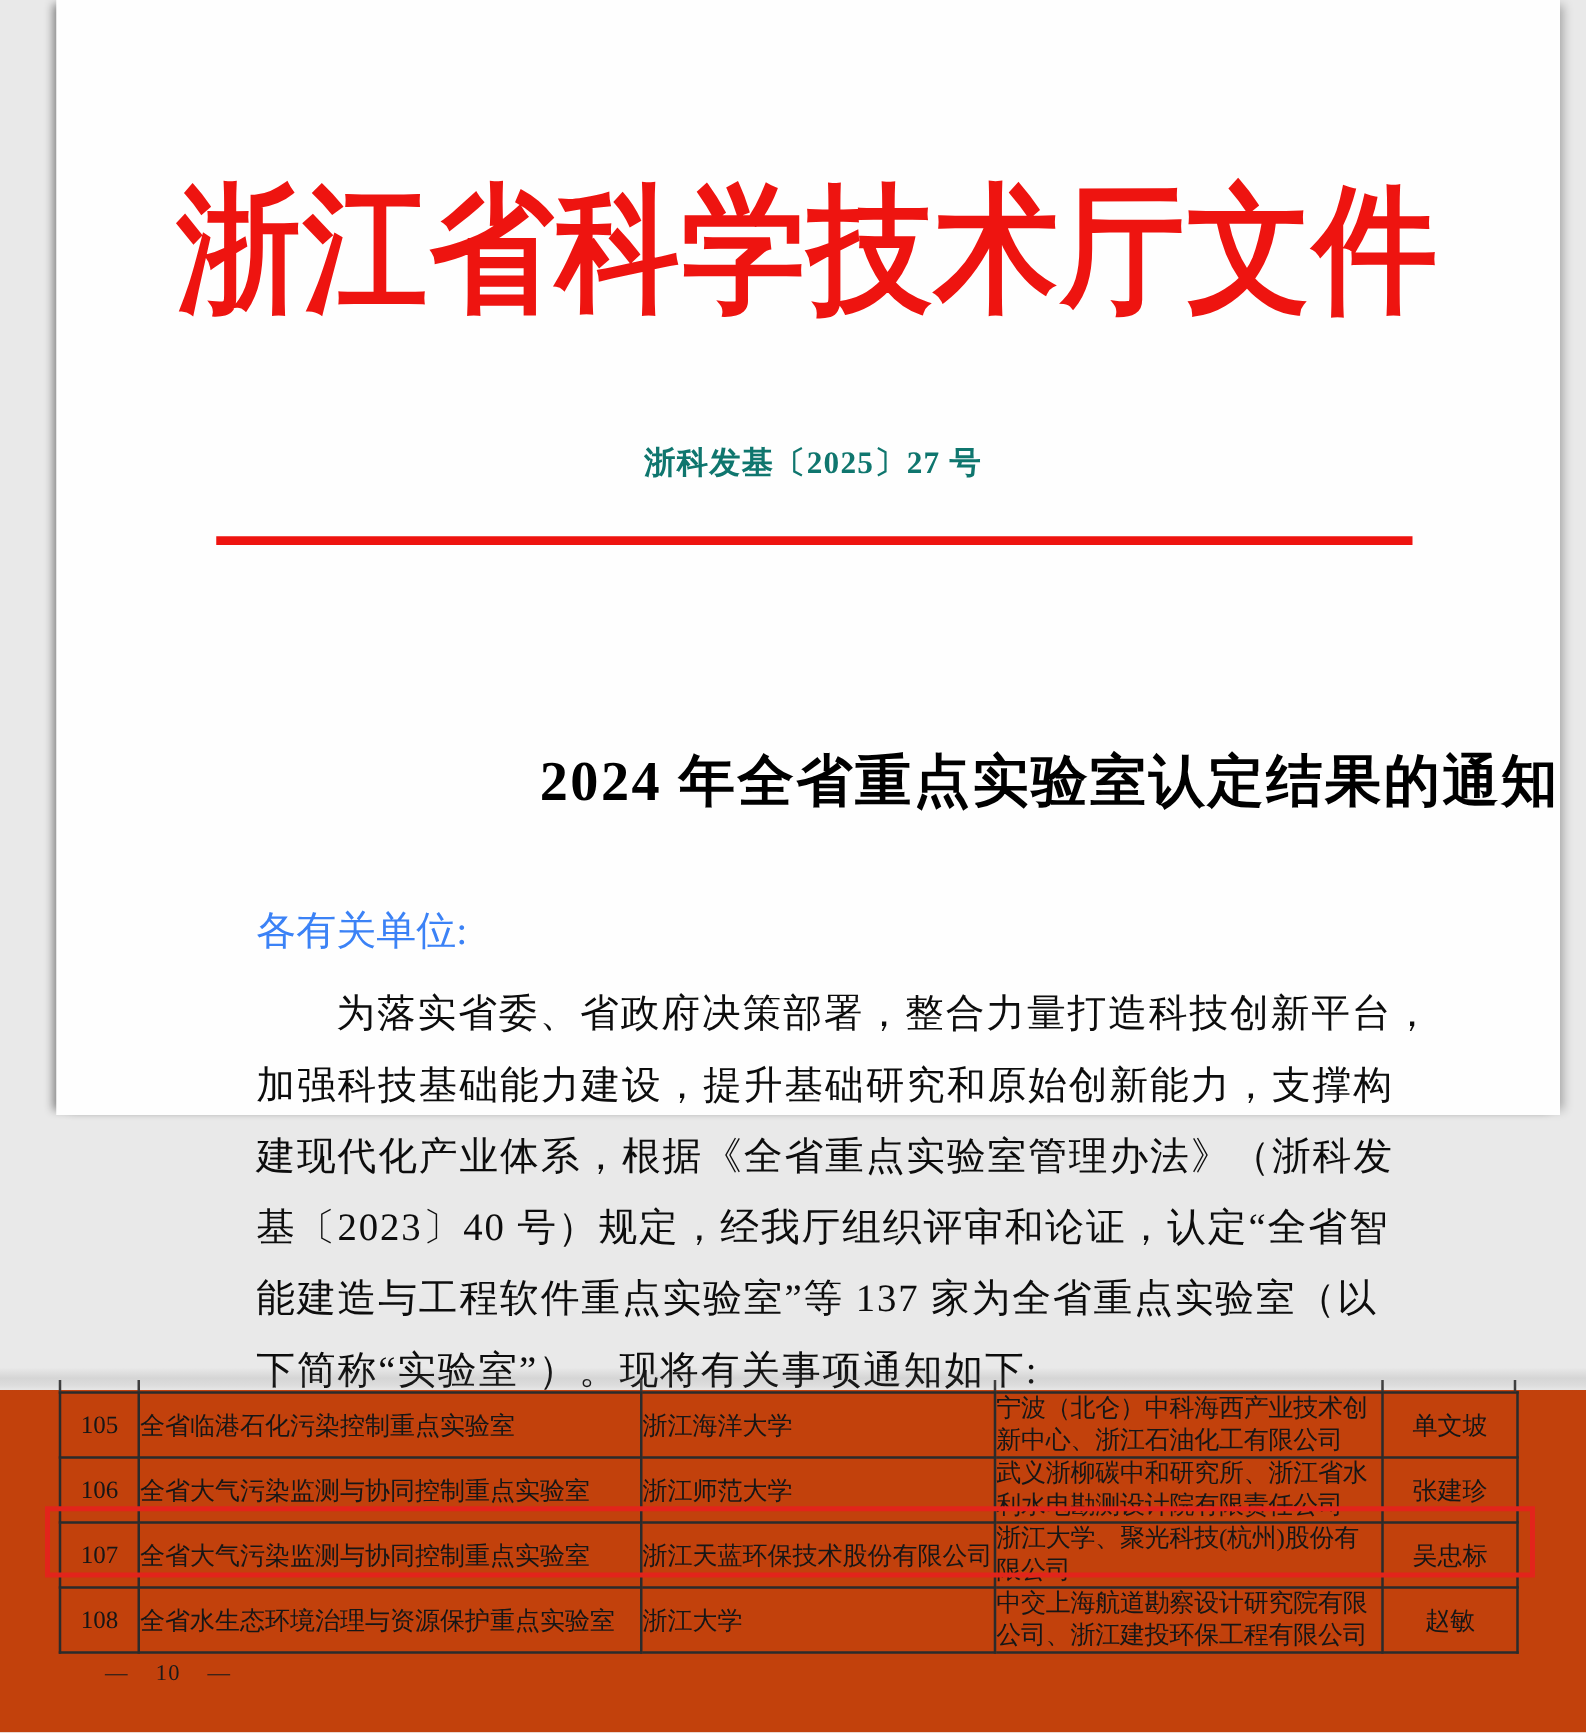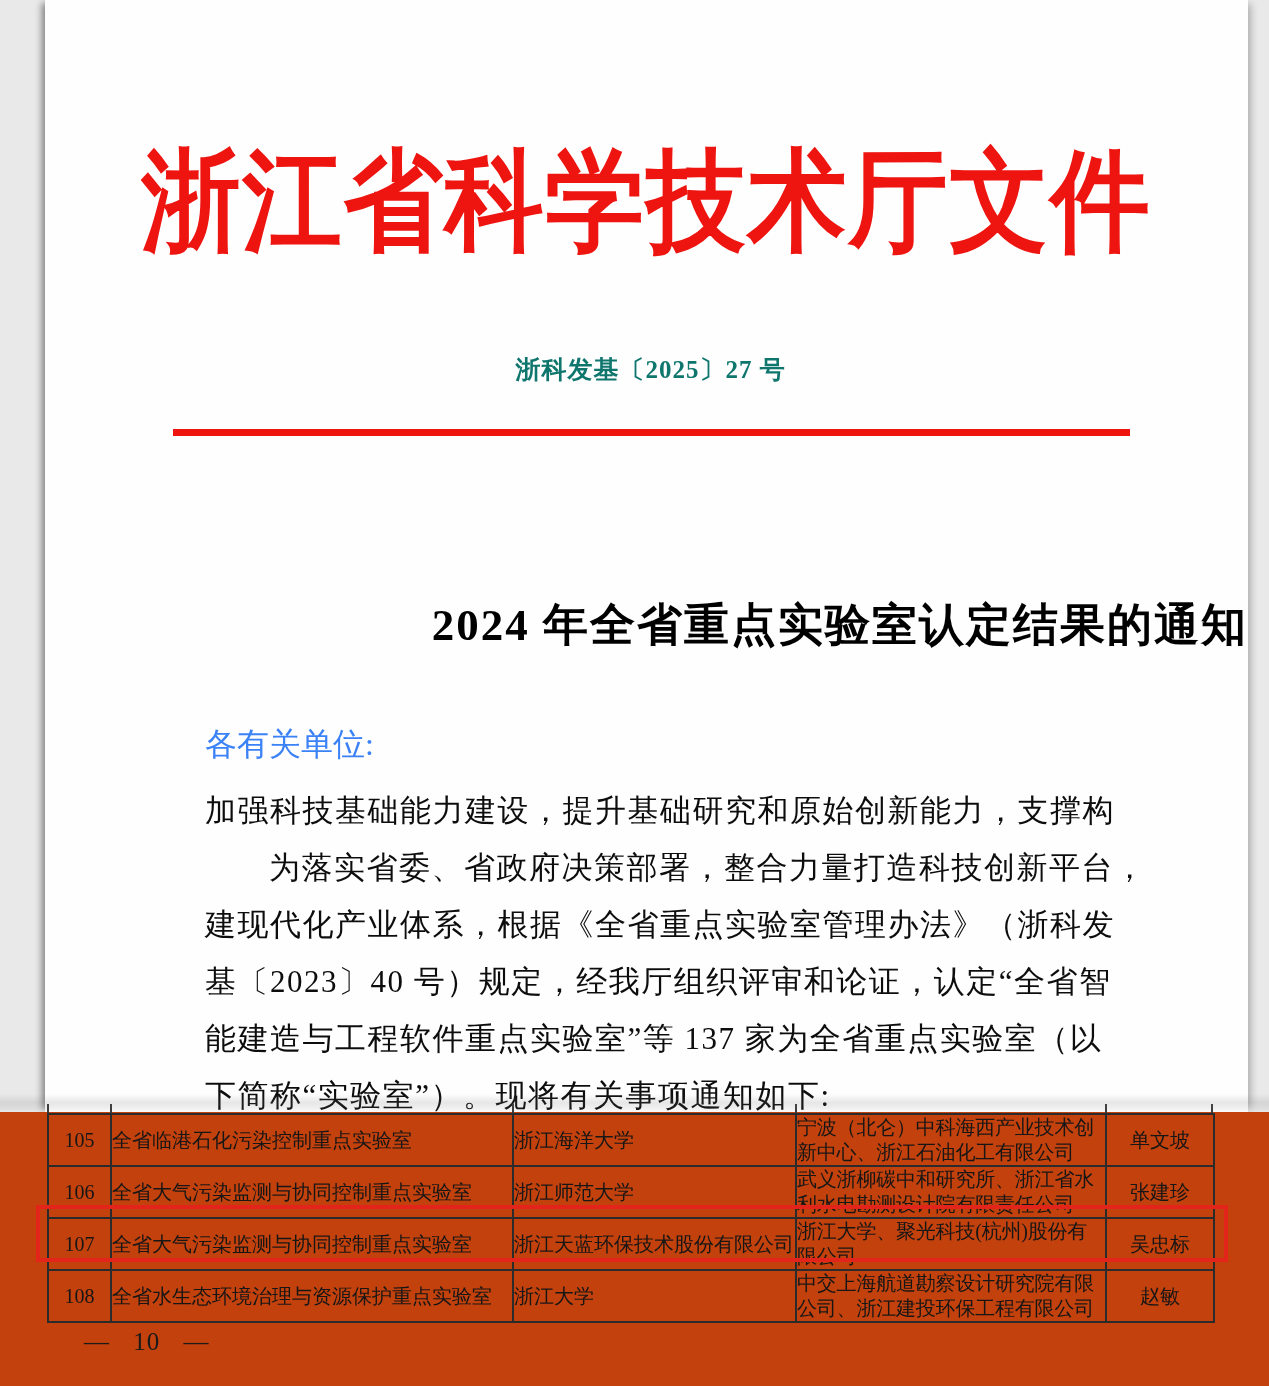--- a/index.html
+++ b/index.html
@@ -8,21 +8,21 @@
   }
   html,body{margin:0;padding:0;background:#e9e9e9;}
   .stage{
     position:relative;width:1269px;height:1386px;overflow:hidden;
     background:#e9e9e9;
     font-family:"Liberation Serif","DejaVu Serif",serif;
     color:#111;
   }
   
   .page-top{
-    position:absolute;left:45px;top:0;width:1203px;height:1112px;
+    position:absolute;left:45px;top:0;width:1203px;height:892px;
     background:#fefefe;
     box-shadow:-6px 0 7px -3px rgba(0,0,0,.45), 6px 0 8px -4px rgba(0,0,0,.30);
   }
   .doc-title{
     position:absolute;top:146px;left:0;width:100%;
     text-align:center;font-size:99px;line-height:1;font-weight:bold;
     color:var(--red);letter-spacing:2px;
     transform:scaleY(1.12);transform-origin:center top;
     white-space:nowrap;
   }
@@ -83,39 +83,39 @@
   td.cell-partners{font-size:18.5px;line-height:25px;padding:2px 6px 2px 9px;letter-spacing:-.2px;}
   td.cell-director{text-align:center;}
   
   .hl-box{
     position:absolute;left:36px;top:1205px;width:1192px;height:57px;
     border:4px solid var(--hl);box-sizing:border-box;z-index:5;
     background:transparent;pointer-events:none;
   }
   .page-number{
     position:absolute;left:84px;top:216px;
-    font-size:25px;letter-spacing:1px;word-spacing:16px;color:#1a1a1a;
+    font-size:18px;letter-spacing:1px;word-spacing:16px;color:#1a1a1a;
     white-space:nowrap;
   }
 </style>
 </head>
 <body>
 
 <div class="stage">
 
   <div class="page-top">
     <div class="doc-title">浙江省科学技术厅文件</div>
     <div class="doc-number">浙科发基〔2025〕27 号</div>
     <div class="red-rule"></div>
     <div class="notice-title notice-l2">2024 年全省重点实验室认定结果的通知</div>
     <div class="salutation">各有关单位:</div>
     <div class="body-block">
 
-    <div class="body-line">加强科技基础能力建设，提升基础研究和原始创新能力，支撑构</div>
-        <div class="body-line indent">为落实省委、省政府决策部署，整合力量打造科技创新平台，</div>
+    <div class="body-line indent">为落实省委、省政府决策部署，整合力量打造科技创新平台，</div>
+        <div class="body-line">加强科技基础能力建设，提升基础研究和原始创新能力，支撑构</div>
         <div class="body-line">建现代化产业体系，根据《全省重点实验室管理办法》（浙科发</div>
         <div class="body-line">基〔2023〕40 号）规定，经我厅组织评审和论证，认定“全省智</div>
         <div class="body-line">能建造与工程软件重点实验室”等 137 家为全省重点实验室（以</div>
         <div class="body-line">下简称“实验室”）。现将有关事项通知如下:</div>
       </div>
   </div>
 
   <div class="seam"></div>
 
   <div class="stub" style="left:47px"></div>

